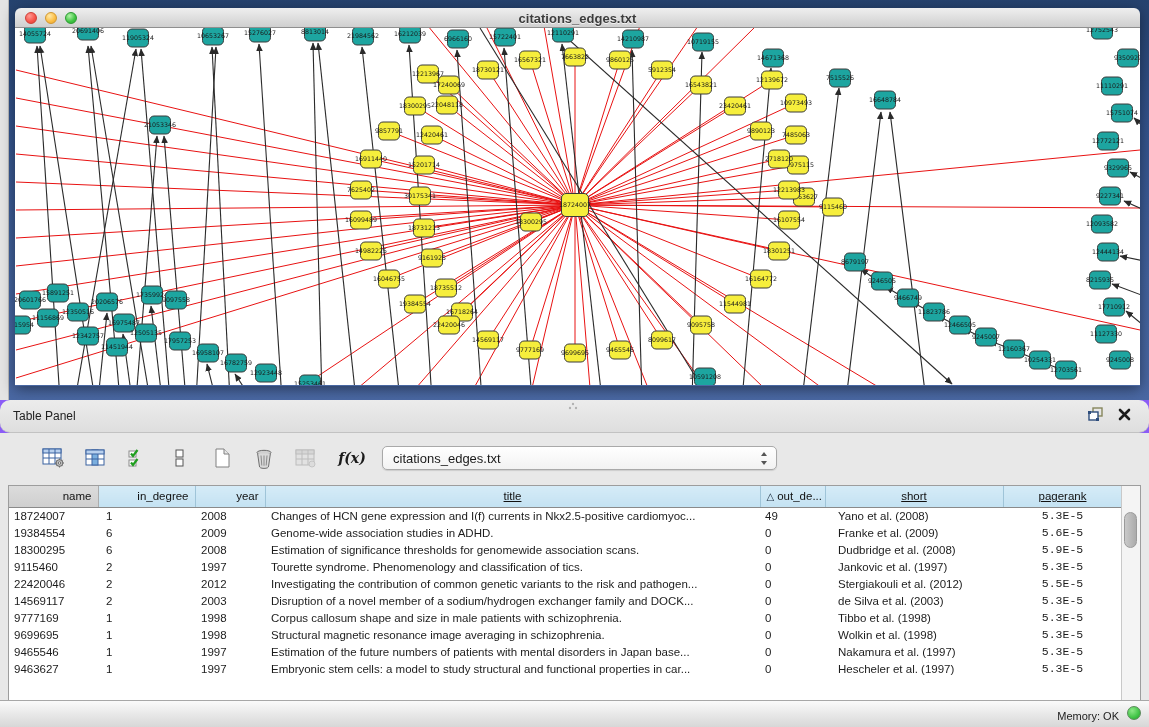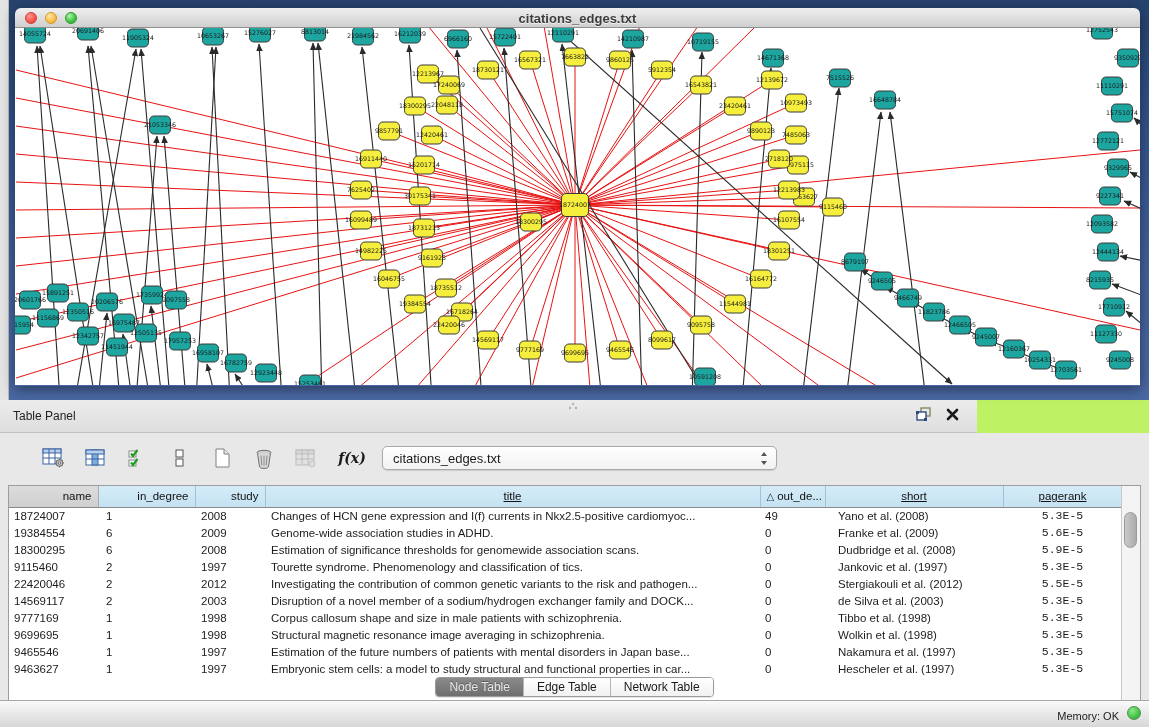--- a/index.html
+++ b/index.html
@@ -1,40 +1,40 @@
 <!DOCTYPE html>
 <html><head>
 <meta charset="utf-8">
 <style>
   html,body{margin:0;padding:0;background:#dcdcdc;}
   *{box-sizing:border-box;}
   .screen{position:relative;width:1149px;height:727px;overflow:hidden;
-    font-family:"Liberation Sans","DejaVu Sans",sans-serif;background:#bef264;}
+    font-family:"Liberation Sans","DejaVu Sans",sans-serif;background:#8b5cf6;}
 
   
   .desktop{position:absolute;top:0;left:0;width:1149px;height:400px;
     background:linear-gradient(180deg,#26436f 0%,#33538c 30%,#43639e 70%,#4a68a3 100%);}
   .left-gutter{position:absolute;top:0;left:0;width:9px;height:400px;background:#e4e4e4;border-right:1px solid #b9b9b9;}
   .mac-window{position:absolute;top:8px;left:15px;width:1125px;height:378px;
     border-radius:6px 6px 0 0;box-shadow:0 3px 14px rgba(0,0,0,.45);}
   .titlebar{position:relative;height:20px;border-radius:6px 6px 0 0;
     background:linear-gradient(180deg,#efefef,#cfcfcf);border-bottom:1px solid #8f8f8f;}
   .titlebar .title{position:absolute;left:0;right:0;top:3px;text-align:center;
     font-size:13px;font-weight:bold;color:#3c3c3c;text-shadow:0 1px 0 rgba(255,255,255,.7);}
   .lights{position:absolute;left:10px;top:4px;display:flex;gap:8px;}
   .light{width:12px;height:12px;border-radius:50%;}
   .light.red{background:radial-gradient(circle at 35% 30%,#ff9a93,#f75349 60%,#d9453c);border:1px solid #ce3e36;}
   .light.yellow{background:radial-gradient(circle at 35% 30%,#ffe9a8,#fcbd42 60%,#e0a438);border:1px solid #d3982f;}
   .light.green{background:radial-gradient(circle at 35% 30%,#b2f3a8,#3dc441 60%,#2fa835);border:1px solid #2b9a31;}
   .canvas{position:relative;width:100%;height:357px;background:#ffffff;overflow:hidden;}
   .canvas svg{position:absolute;top:0;left:0;}
 
   
-  .panel-header{position:absolute;top:400px;left:0;width:977px;height:33px;
-    background:linear-gradient(180deg,#ececec,#dedede);border-bottom:1px solid #c2c2c2;}
+  .panel-header{position:absolute;top:400px;left:0;width:1149px;height:33px;
+    background:linear-gradient(180deg,#ececec,#dedede);border-bottom:1px solid #c2c2c2;border-radius:10px;}
   .panel-header .ptitle{position:absolute;left:13px;top:9px;font-size:12px;color:#222;}
   .resize-handle{position:absolute;left:566px;top:2px;width:14px;height:9px;opacity:.7;}
   .ph-icons{position:absolute;right:18px;top:7px;display:flex;gap:14px;align-items:center;}
 
   
   .panel-body{position:absolute;top:433px;left:0;width:1149px;height:267px;background:#e8e8e8;}
   .toolbar{position:absolute;top:10px;left:40px;height:30px;display:flex;align-items:center;gap:14px;}
   .tbtn{width:28px;height:26px;display:flex;align-items:center;justify-content:center;cursor:default;}
   .fx{font-family:"DejaVu Serif","Liberation Serif",serif;font-style:italic;font-weight:bold;font-size:14px;color:#1a1a1a;margin-left:8px;}
   .combo{position:relative;margin-left:6px;width:395px;height:24px;border:1px solid #a9a9a9;border-radius:5px;
@@ -744,21 +744,21 @@
               <col style="width:70px">
               <col style="width:495px">
             <col style="width:65px">
               <col style="width:178px">
               <col style="width:119px">
           </colgroup>
           <thead>
               <tr id="thead-row">
                 <th class="gray th-right">name</th>
                 <th class="th-right">in_degree</th>
-                <th class="th-right">study</th>
+                <th class="th-right">year</th>
                 <th class="th-center">title</th>
                 <th class="th-left"><span class="sort-arrow">△</span>out_de...</th>
                 <th class="th-center">short</th>
                 <th class="th-center">pagerank</th>
               </tr>
             </thead>
           <tbody id="tbody-rows">
               <tr>
                 <td class="c0">18724007</td>
                 <td class="c1">1</td>
@@ -850,27 +850,20 @@
                 <td class="c6">5.3E-5</td>
               </tr>
             </tbody>
         </table>
       </div>
       <div class="vscroll">
         <div class="vthumb"></div>
       </div>
     </div>
 
-    <div class="tabbar">
-      <div class="seg" id="seg-tabs">
-          <div class="tab sel">Node Table</div>
-          <div class="tab">Edge Table</div>
-          <div class="tab">Network Table</div>
-        </div>
-    </div>
   </div>
 
   <div class="statusbar">
     <span class="mem">Memory: OK</span>
     <span class="memdot"></span>
   </div>
 
 </div>
 
 </body></html>

